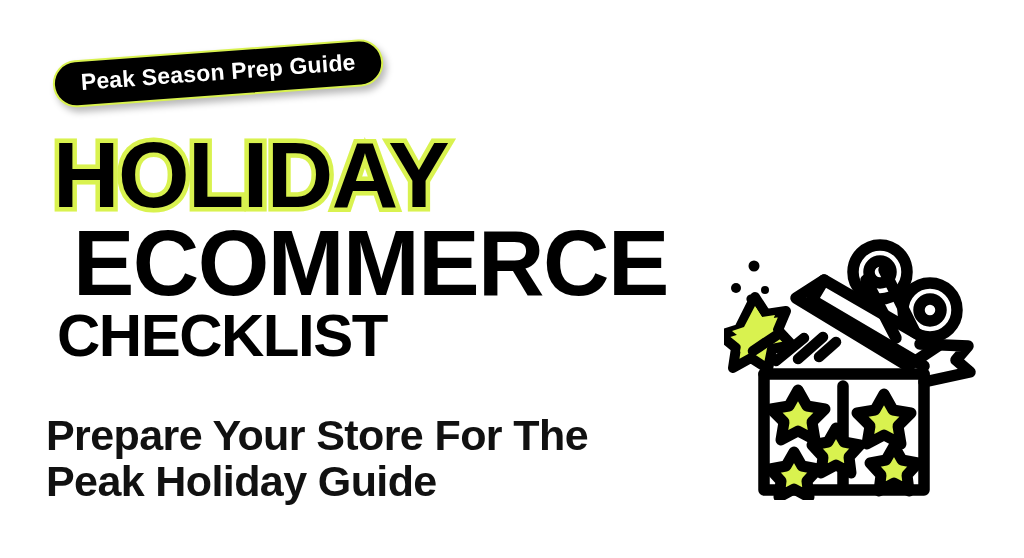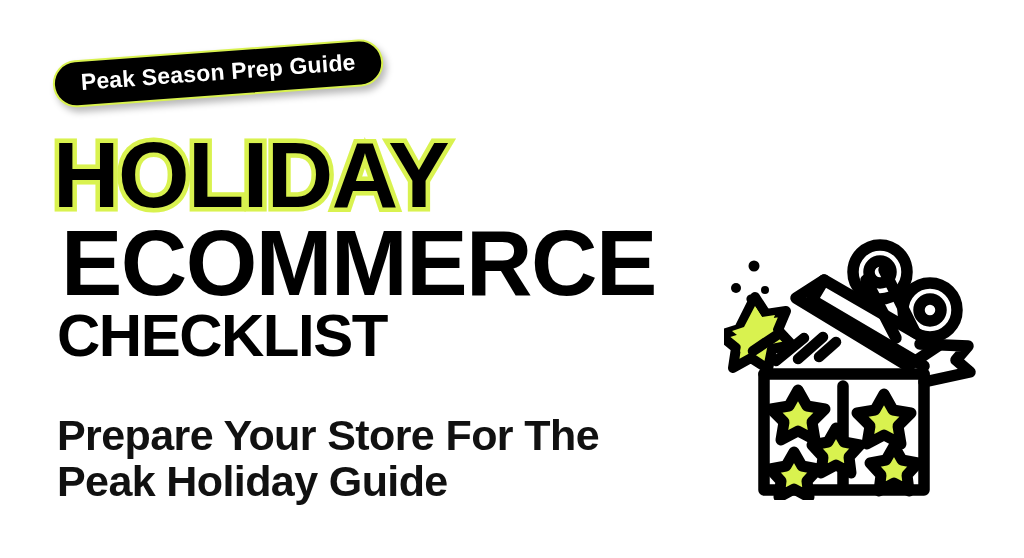--- a/index.html
+++ b/index.html
@@ -62,33 +62,33 @@
     font-size: 92px;
     color: #000000;
     -webkit-text-stroke: 9px #d9f24f;
     paint-order: stroke fill;
     margin-left: 1px;
   }
   #hl-2 {
     font-size: 92px;
     color: #000000;
     margin-top: 2px;
-    margin-left: 9px;
+    margin-left: 21px;
   }
   #hl-3 {
     font-size: 60px;
     color: #000000;
     margin-top: 2px;
     margin-left: 5px;
   }
 
   
   #subtitle {
     position: absolute;
-    left: 57px;
+    left: 46px;
     top: 412px;
     width: 700px;
   }
   .sub-line {
     font-size: 43px;
     font-weight: bold;
     color: #111111;
     line-height: 1.07;
     white-space: nowrap;
     letter-spacing: -0.6px;

